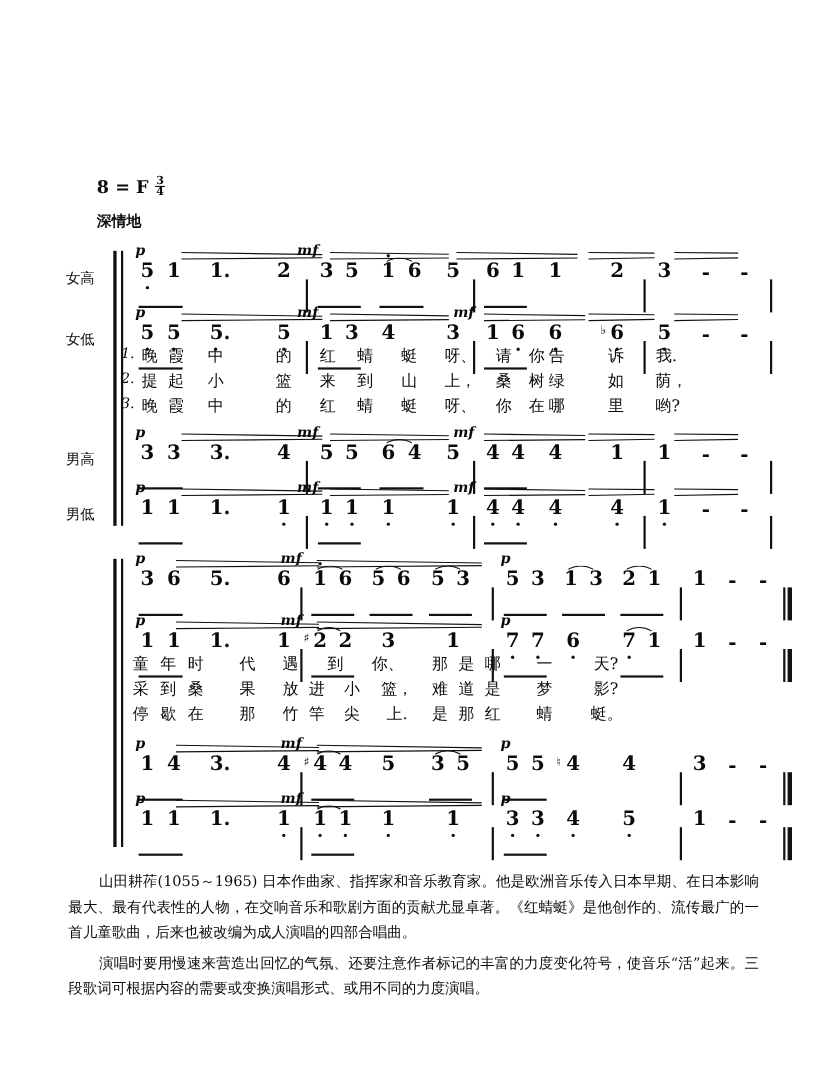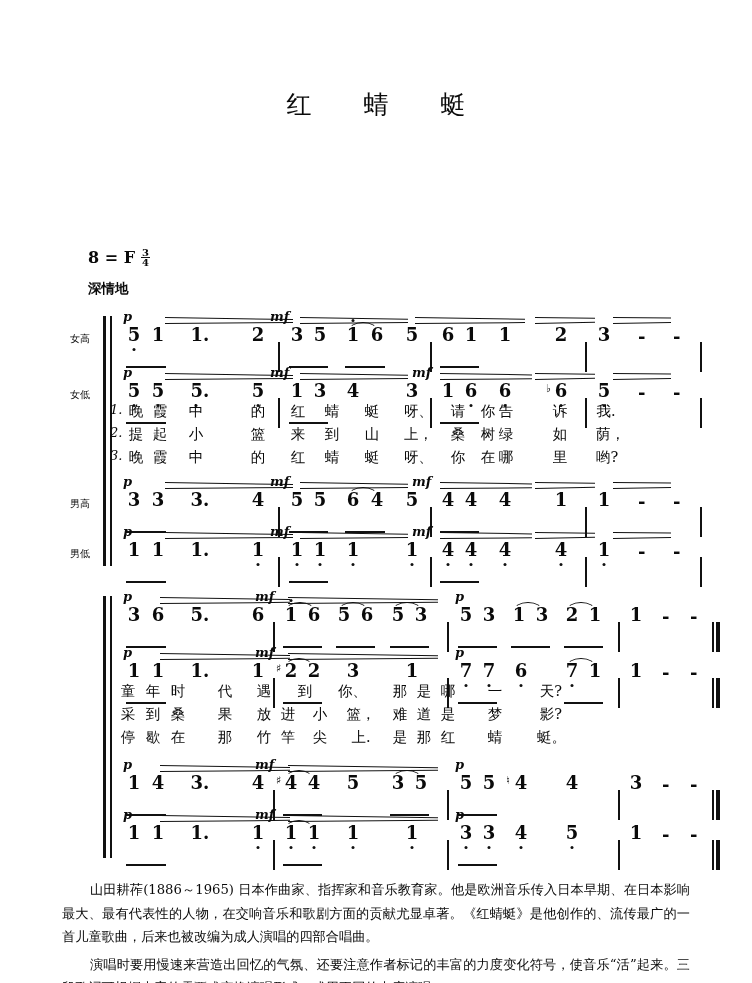--- a/index.html
+++ b/index.html
@@ -66,21 +66,21 @@
     position: absolute; left: 103px;
     width: 9px; border-left: 3px solid #111; border-right: 2px solid #111;
   }
   .brace.s1 { top: 10px; height: 250px; }
   .brace.s2 { top: 10px; height: 262px; }
 
   .stave { position: relative; height: 56px; }
   .part-label {
     position: absolute; left: 60px; width: 40px;
     font-family: "DejaVu Serif","Liberation Serif", serif;
-    font-size: 10px; top: 26px; text-align: center;
+    font-size: 13px; top: 26px; text-align: left;
   }
   .dyn {
     position: absolute;
     font-family: "DejaVu Serif","Liberation Serif", serif;
     font-style: italic; font-weight: bold; font-size: 13px;
     top: 3px;
   }
   .hairpin { position: absolute; top: 10px; height: 10px; }
   .hairpin::before, .hairpin::after {
     content:""; position:absolute; left:0; width:100%; height:1px; background:#111;
@@ -140,21 +140,20 @@
     font-family: "DejaVu Serif","Liberation Serif", serif;
     font-size: 13.2px; line-height: 23.5px; text-align: justify;
   }
   .notes p { margin: 0 0 4px 0; text-indent: 28px; }
 </style>
 </head>
 <body>
 
 <div class="page">
 
-  <div class="title">红 蜻 蜓</div>
 
 
   <div class="keysig">
     <span>8 = F</span>
     <span class="frac">
       <span class="num">3</span>
       <span>4</span>
     </span>
   </div>
   <div class="tempo">深情地</div>
@@ -570,17 +569,17 @@
         <div class="dash" style="left:690px">-</div>
         <div class="endbar" style="left:712px">
             <span class="thin"></span>
             <span class="thick"></span>
           </div>
       </div>
     </div>
   </div>
 
   <div class="notes">
-    <p>山田耕莋(1886～1965) 日本作曲家、指挥家和音乐教育家。他是欧洲音乐传入日本早期、在日本影响最大、最有代表性的人物，在交响音乐和歌剧方面的贡献尤显卓著。《红蜻蜓》是他创作的、流传最广的一首儿童歌曲，后来也被改编为成人演唱的四部合唱曲。</p>
+    <p>山田耕莋(1055～1965) 日本作曲家、指挥家和音乐教育家。他是欧洲音乐传入日本早期、在日本影响最大、最有代表性的人物，在交响音乐和歌剧方面的贡献尤显卓著。《红蜻蜓》是他创作的、流传最广的一首儿童歌曲，后来也被改编为成人演唱的四部合唱曲。</p>
     <p>演唱时要用慢速来营造出回忆的气氛、还要注意作者标记的丰富的力度变化符号，使音乐“活”起来。三段歌词可根据内容的需要或变换演唱形式、或用不同的力度演唱。</p>
   </div>
 
 </div>
 
 </body></html>

